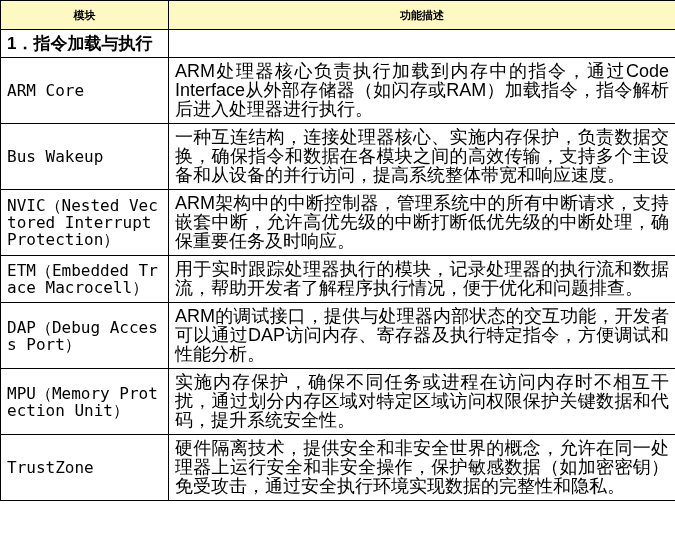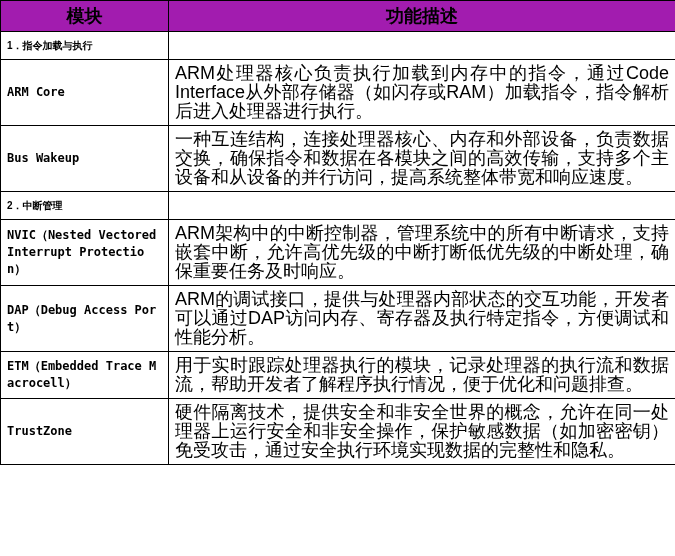--- a/index.html
+++ b/index.html
@@ -25,45 +25,45 @@
     border: 1px solid #000000;
   }
   table.spec col.c1 { width: 168px; }
   table.spec col.c2 { width: 507px; }
   table.spec th, table.spec td {
     border: 1px solid #000000;
     vertical-align: middle;
     padding: 4px 6px;
   }
   table.spec thead th {
-    background: #a21caf;
+    background: #fef9c3;
     text-align: center;
-    font-size: 18px;
+    font-size: 11px;
     font-weight: bold;
     font-family: "Liberation Sans", sans-serif;
     height: 22px;
     padding: 3px 6px;
   }
   td.name {
     font-family: "DejaVu Sans Mono", monospace;
-    font-size: 12px;
-    font-weight: bold;
+    font-size: 16px;
+    font-weight: normal;
     letter-spacing: 0px;
     line-height: 17px;
     word-break: break-all;
   }
   td.desc {
     font-family: "Liberation Sans", sans-serif;
     font-size: 18px;
     line-height: 19px;
     text-align: justify;
   }
   tr.section td.section-cell {
     font-family: "Liberation Sans", sans-serif;
-    font-size: 10px;
+    font-size: 17px;
     font-weight: bold;
     line-height: 19px;
   }
 </style>
 </head>
 <body>
 
 <div class="page">
   <table class="spec">
     <colgroup>
@@ -80,37 +80,37 @@
         <tr class="section">
           <td class="name section-cell" colspan="1">1．指令加载与执行</td>
           <td class="desc"></td>
         </tr>
         <tr>
           <td class="name">ARM Core</td>
           <td class="desc">ARM处理器核心负责执行加载到内存中的指令，通过Code Interface从外部存储器（如闪存或RAM）加载指令，指令解析后进入处理器进行执行。</td>
         </tr>
         <tr>
           <td class="name">Bus Wakeup</td>
-          <td class="desc">一种互连结构，连接处理器核心、内存和外部设备，负责数据交换，确保指令和数据在各模块之间的高效传输，支持多个主设备和从设备的并行访问，提高系统整体带宽和响应速度。</td>
-        </tr>
-        <tr class="section">
-          <td class="name section-cell" colspan="1">2．中断管理</td>
-          <td class="desc"></td>
+          <td class="desc">一种互连结构，连接处理器核心、实施内存保护，负责数据交换，确保指令和数据在各模块之间的高效传输，支持多个主设备和从设备的并行访问，提高系统整体带宽和响应速度。</td>
         </tr>
         <tr>
           <td class="name">NVIC（Nested Vectored Interrupt Protection）</td>
           <td class="desc">ARM架构中的中断控制器，管理系统中的所有中断请求，支持嵌套中断，允许高优先级的中断打断低优先级的中断处理，确保重要任务及时响应。</td>
         </tr>
         <tr>
+          <td class="name">ETM（Embedded Trace Macrocell）</td>
+          <td class="desc">用于实时跟踪处理器执行的模块，记录处理器的执行流和数据流，帮助开发者了解程序执行情况，便于优化和问题排查。</td>
+        </tr>
+        <tr>
           <td class="name">DAP（Debug Access Port）</td>
           <td class="desc">ARM的调试接口，提供与处理器内部状态的交互功能，开发者可以通过DAP访问内存、寄存器及执行特定指令，方便调试和性能分析。</td>
         </tr>
         <tr>
-          <td class="name">ETM（Embedded Trace Macrocell）</td>
-          <td class="desc">用于实时跟踪处理器执行的模块，记录处理器的执行流和数据流，帮助开发者了解程序执行情况，便于优化和问题排查。</td>
+          <td class="name">MPU（Memory Protection Unit）</td>
+          <td class="desc">实施内存保护，确保不同任务或进程在访问内存时不相互干扰，通过划分内存区域对特定区域访问权限保护关键数据和代码，提升系统安全性。</td>
         </tr>
         <tr>
           <td class="name">TrustZone</td>
           <td class="desc">硬件隔离技术，提供安全和非安全世界的概念，允许在同一处理器上运行安全和非安全操作，保护敏感数据（如加密密钥）免受攻击，通过安全执行环境实现数据的完整性和隐私。</td>
         </tr>
       </tbody>
   </table>
 </div>
 
 </body></html>

